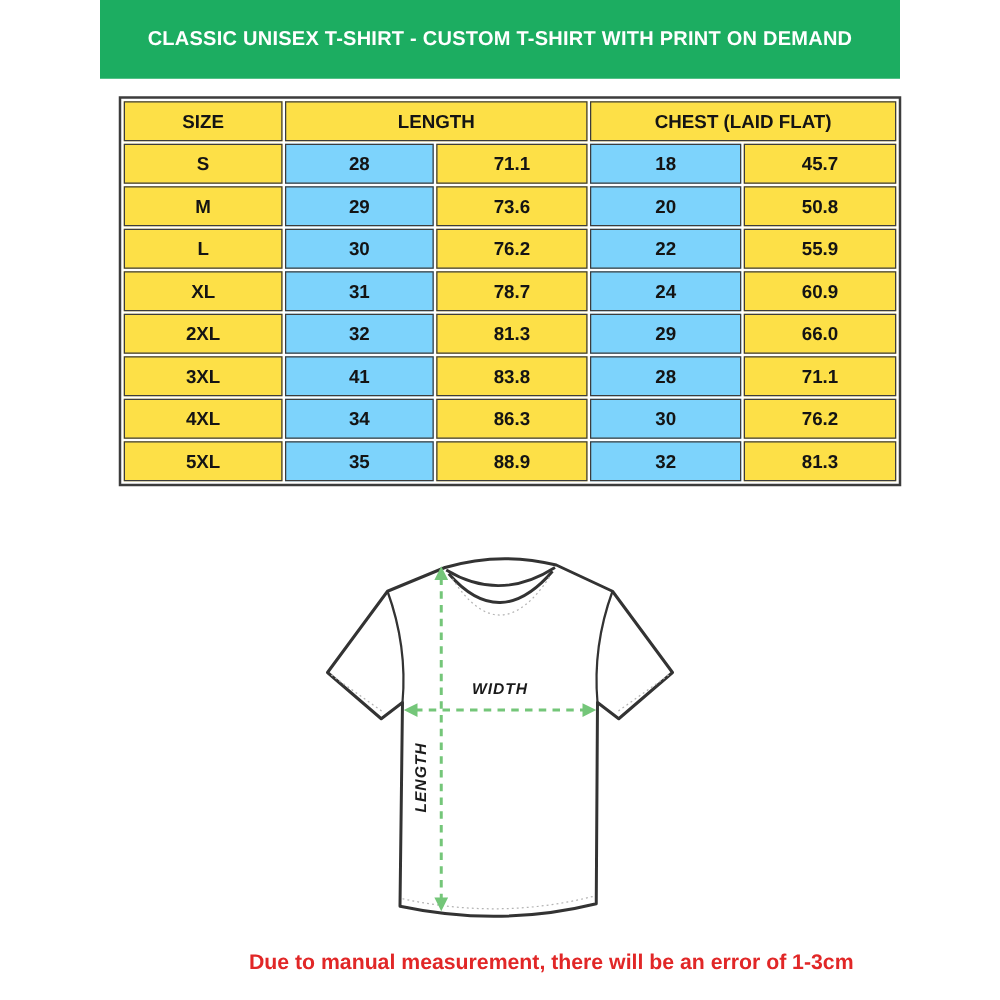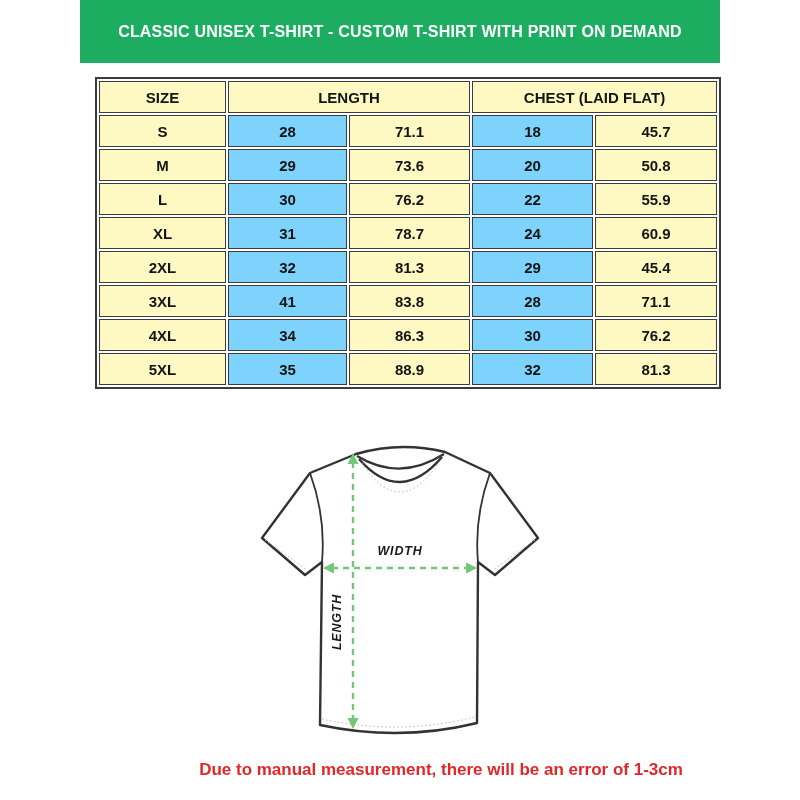--- a/index.html
+++ b/index.html
@@ -24,21 +24,21 @@
     border-collapse: separate; border-spacing: 2px;
     border: 2px solid #3c3c3c; background: #ffffff;
     table-layout: fixed;
   }
   .size-table th, .size-table td {
     border: 1.5px solid #3c3c3c;
     text-align: center; vertical-align: middle;
     font-size: 15px; font-weight: bold; color: #141414;
     height: 30px; padding: 0;
   }
-  .size-table .g { background: #fef9c3; }
+  .size-table .g { background: #fde047; }
   .size-table .w { background: #7dd3fc; }
   .tshirt-wrap { position: absolute; left: 240px; top: 440px; width: 320px; height: 310px; font-style: italic; }
   .note {
     position: absolute; left: 0; top: 760px; width: 800px;
     text-align: center; font-size: 17px; font-weight: bold;
     color: var(--note-color, #e12727);
     margin-left: 41px;
   }
   svg text.dim-label {
     font-family: "Liberation Sans", sans-serif;
@@ -95,21 +95,21 @@
       <td class="w">31</td>
       <td class="g">78.7</td>
       <td class="w">24</td>
       <td class="g">60.9</td>
     </tr>
     <tr>
       <th class="g">2XL</th>
       <td class="w">32</td>
       <td class="g">81.3</td>
       <td class="w">29</td>
-      <td class="g">45.4</td>
+      <td class="g">66.0</td>
     </tr>
     <tr>
       <th class="g">3XL</th>
       <td class="w">41</td>
       <td class="g">83.8</td>
       <td class="w">28</td>
       <td class="g">71.1</td>
     </tr>
     <tr>
       <th class="g">4XL</th>

